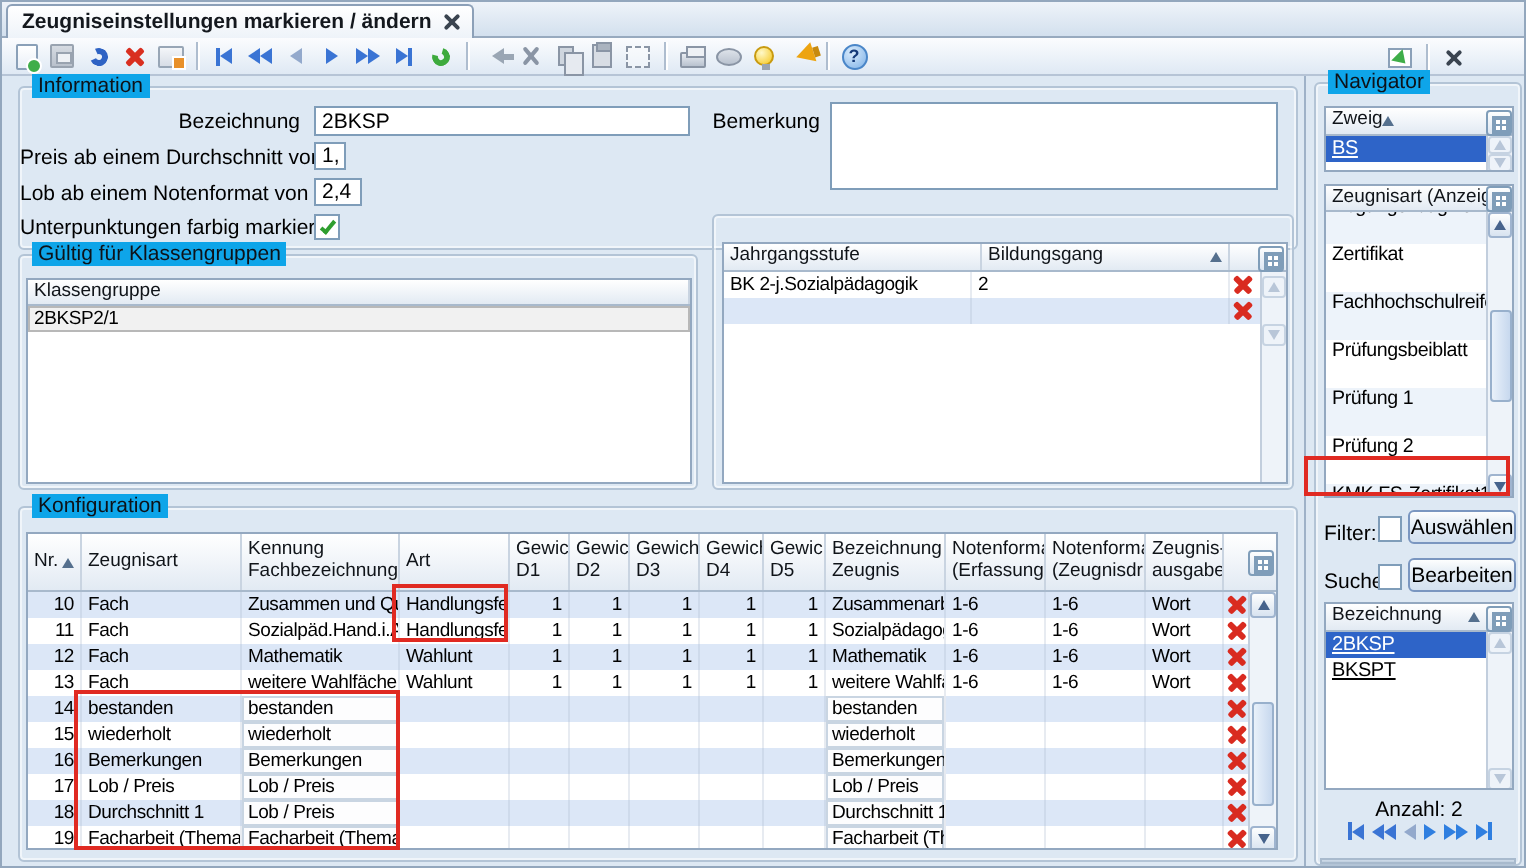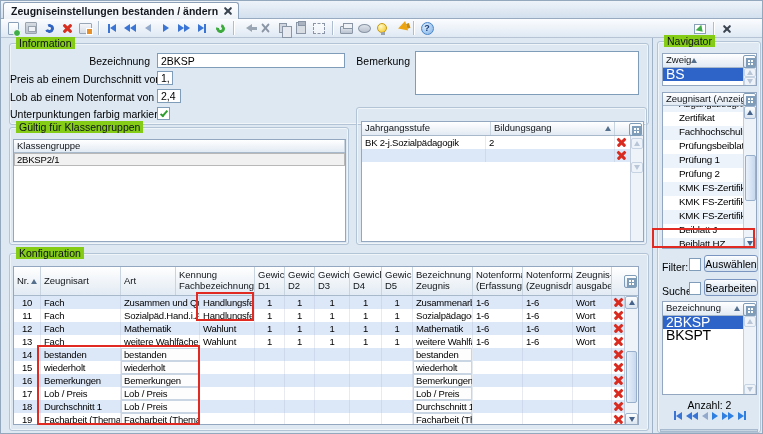--- a/index.html
+++ b/index.html
@@ -68,42 +68,42 @@
   .vcr.bright{color:#2f7fe0;}
   .tri-l{width:0;height:0;border-top:4.5px solid transparent;border-bottom:4.5px solid transparent;border-right:6px solid currentColor;}
   .tri-r{width:0;height:0;border-top:4.5px solid transparent;border-bottom:4.5px solid transparent;border-left:6px solid currentColor;}
   .vbar{width:2px;height:9px;background:currentColor;}
 
   
   .workarea{position:absolute;left:0;top:37px;width:763px;height:397px;background:#dde8f3;}
   .vsplit{position:absolute;left:651px;top:37px;width:1px;height:397px;background:#9fb2c8;}
 
   .group{position:absolute;border:1px solid #b3c4d6;border-radius:3px;box-shadow:inset 0 0 0 1px rgba(255,255,255,.55);}
-  .legend{position:absolute;top:-7px;left:6px;background:#84cc16;padding:0 3px;font-size:10.5px;color:#0e1218;white-space:nowrap;}
+  .legend{position:absolute;top:-7px;left:6px;background:#0ea5e9;padding:0 3px;font-size:10.5px;color:#0e1218;white-space:nowrap;}
 
   .lbl{position:absolute;font-size:10.5px;color:#000;white-space:nowrap;}
   .r{text-align:right;}
   .txtin{position:absolute;border:1px solid #7f9db9;background:#fff;font-family:inherit;font-size:10.5px;padding:0 3px;margin:0;}
   textarea.txtin{resize:none;}
   .checkbox{position:absolute;width:13px;height:13px;background:#fff;border:1px solid #7f9db9;}
   .chk{position:absolute;left:3.5px;top:1px;width:4px;height:8px;border:solid #2f9e2f;border-width:0 2px 2px 0;transform:rotate(40deg);}
 
   .xpbtn{position:absolute;font-family:inherit;font-size:10.5px;color:#000;
          background:linear-gradient(#fdfefe,#e3ecf5 45%,#d4e1ef);border:1px solid #7a96c0;border-radius:3px;padding:0;}
 
   
   .twrap{position:absolute;background:#fff;border:1px solid #93a8c0;overflow:hidden;}
   .th{display:flex;background:linear-gradient(#ffffff,#e2eaf3);border-bottom:1px solid #a8b9cc;}
   .hc{border-right:1px solid #c9d4e1;padding:0 3px;font-size:9.5px;color:#101419;
       display:flex;align-items:center;white-space:pre;overflow:hidden;line-height:1.12;}
   .sortup{width:0;height:0;border-left:3.5px solid transparent;border-right:3.5px solid transparent;border-bottom:5px solid #55708e;flex:none;}
   .trow{display:flex;height:13px;}
   .tc{padding:0 3px;font-size:9.5px;line-height:13px;white-space:nowrap;overflow:hidden;letter-spacing:-0.2px;
       border-right:1px solid rgba(175,190,208,.30);}
-  .num{text-align:center;}
+  .num{text-align:right;}
   .alt{background:#dce7f7;}
   .sel{background:#2e64c8 !important;color:#fff;}
 
   .xicon{position:relative;display:inline-block;width:11px;height:11px;margin:1px 0 0 1px;}
   .xicon::before,.xicon::after{content:"";position:absolute;left:0;top:4px;width:11px;height:2.6px;background:#d92b20;border-radius:1px;}
   .xicon::before{transform:rotate(45deg);} .xicon::after{transform:rotate(-45deg);}
 
   .gridbtn{position:absolute;width:13px;height:13px;background:linear-gradient(#fdfefe,#dce6f2);border:1px solid #7f9db9;border-radius:2px;}
   .gridbtn::after{content:"";position:absolute;left:2px;top:2px;width:7px;height:7px;
       background-image:linear-gradient(#7f9db9 1px,transparent 1px),linear-gradient(90deg,#7f9db9 1px,transparent 1px);
@@ -128,37 +128,37 @@
   .edit .c-ken,.edit .c-bz{background:#fdfdfe;box-shadow:inset 0 0 0 1px #c9d5e2;}
 
   
   .k-b{width:124px;flex:none;} .k-j{width:129px;flex:none;} .k-x{width:16px;flex:none;padding:0;border-right:none;}
 
   
   .kgrow{height:13px;font-size:9.5px;line-height:13px;padding:0 3px;letter-spacing:-0.2px;}
   .kg-selected{background:#f1f1f1;box-shadow:inset 0 0 0 1px #b8b8b8;}
 
   
-  .nrow{height:13px;line-height:13px;font-size:14px;padding:0 3px;white-space:nowrap;overflow:hidden;letter-spacing:-0.2px;}
-  .zrow{height:14px;line-height:12.6px;font-size:9.8px;padding:0 16px;white-space:nowrap;overflow:hidden;letter-spacing:-0.2px;}
+  .nrow{height:13px;line-height:13px;font-size:10px;padding:0 3px;white-space:nowrap;overflow:hidden;letter-spacing:-0.2px;text-decoration:underline;}
+  .zrow{height:24px;line-height:12.6px;font-size:9.8px;padding:0 3px;white-space:nowrap;overflow:hidden;letter-spacing:-0.2px;}
   .zrow.alt{background:#edf3fa;}
   .zrow.clip{margin-top:-8.2px;}
   .hstrip{position:absolute;background:linear-gradient(#cfdbe9,#bfcfde);border:1px solid #a8bacd;}
 
   
   .ann{position:absolute;border:2px solid #e02a22;z-index:60;pointer-events:none;}
 </style>
 </head>
 <body>
 
 <div id="root">
 
   <div class="tabbar">
     <div class="tab">
-      <span class="tab-label">Zeugniseinstellungen bestanden / ändern</span>
+      <span class="tab-label">Zeugniseinstellungen markieren / ändern</span>
       <span class="cross small"></span>
     </div>
   </div>
 
   <div class="toolbar">
     <span class="tbtn">
         <span class="icon i-new"></span>
       </span>
     <span class="tbtn">
         <span class="icon i-save"></span>
@@ -320,23 +320,23 @@
 
   <div class="group" style="left:8px;top:252px;width:640px;height:178px;">
     <span class="legend">Konfiguration</span>
     <div class="twrap" id="t-konfig" style="left:3px;top:12px;width:626px;height:159px;">
       <div class="th" style="height:29px;">
         <div class="hc c-nr" style="justify-content:space-between;">
           <span>Nr.</span>
           <span class="sortup"></span>
         </div>
         <div class="hc c-kat">Zeugnisart</div>
-        <div class="hc c-art">Art</div>
         <div class="hc c-ken">Kennung
 Fachbezeichnung</div>
+        <div class="hc c-art">Art</div>
         <div class="hc c-d1">Gewicht
 D1</div>
         <div class="hc c-d2">Gewicht
 D2</div>
         <div class="hc c-d3">Gewicht
 D3</div>
         <div class="hc c-d4">Gewicht
 D4</div>
         <div class="hc c-d5">Gewicht
 D5</div>

